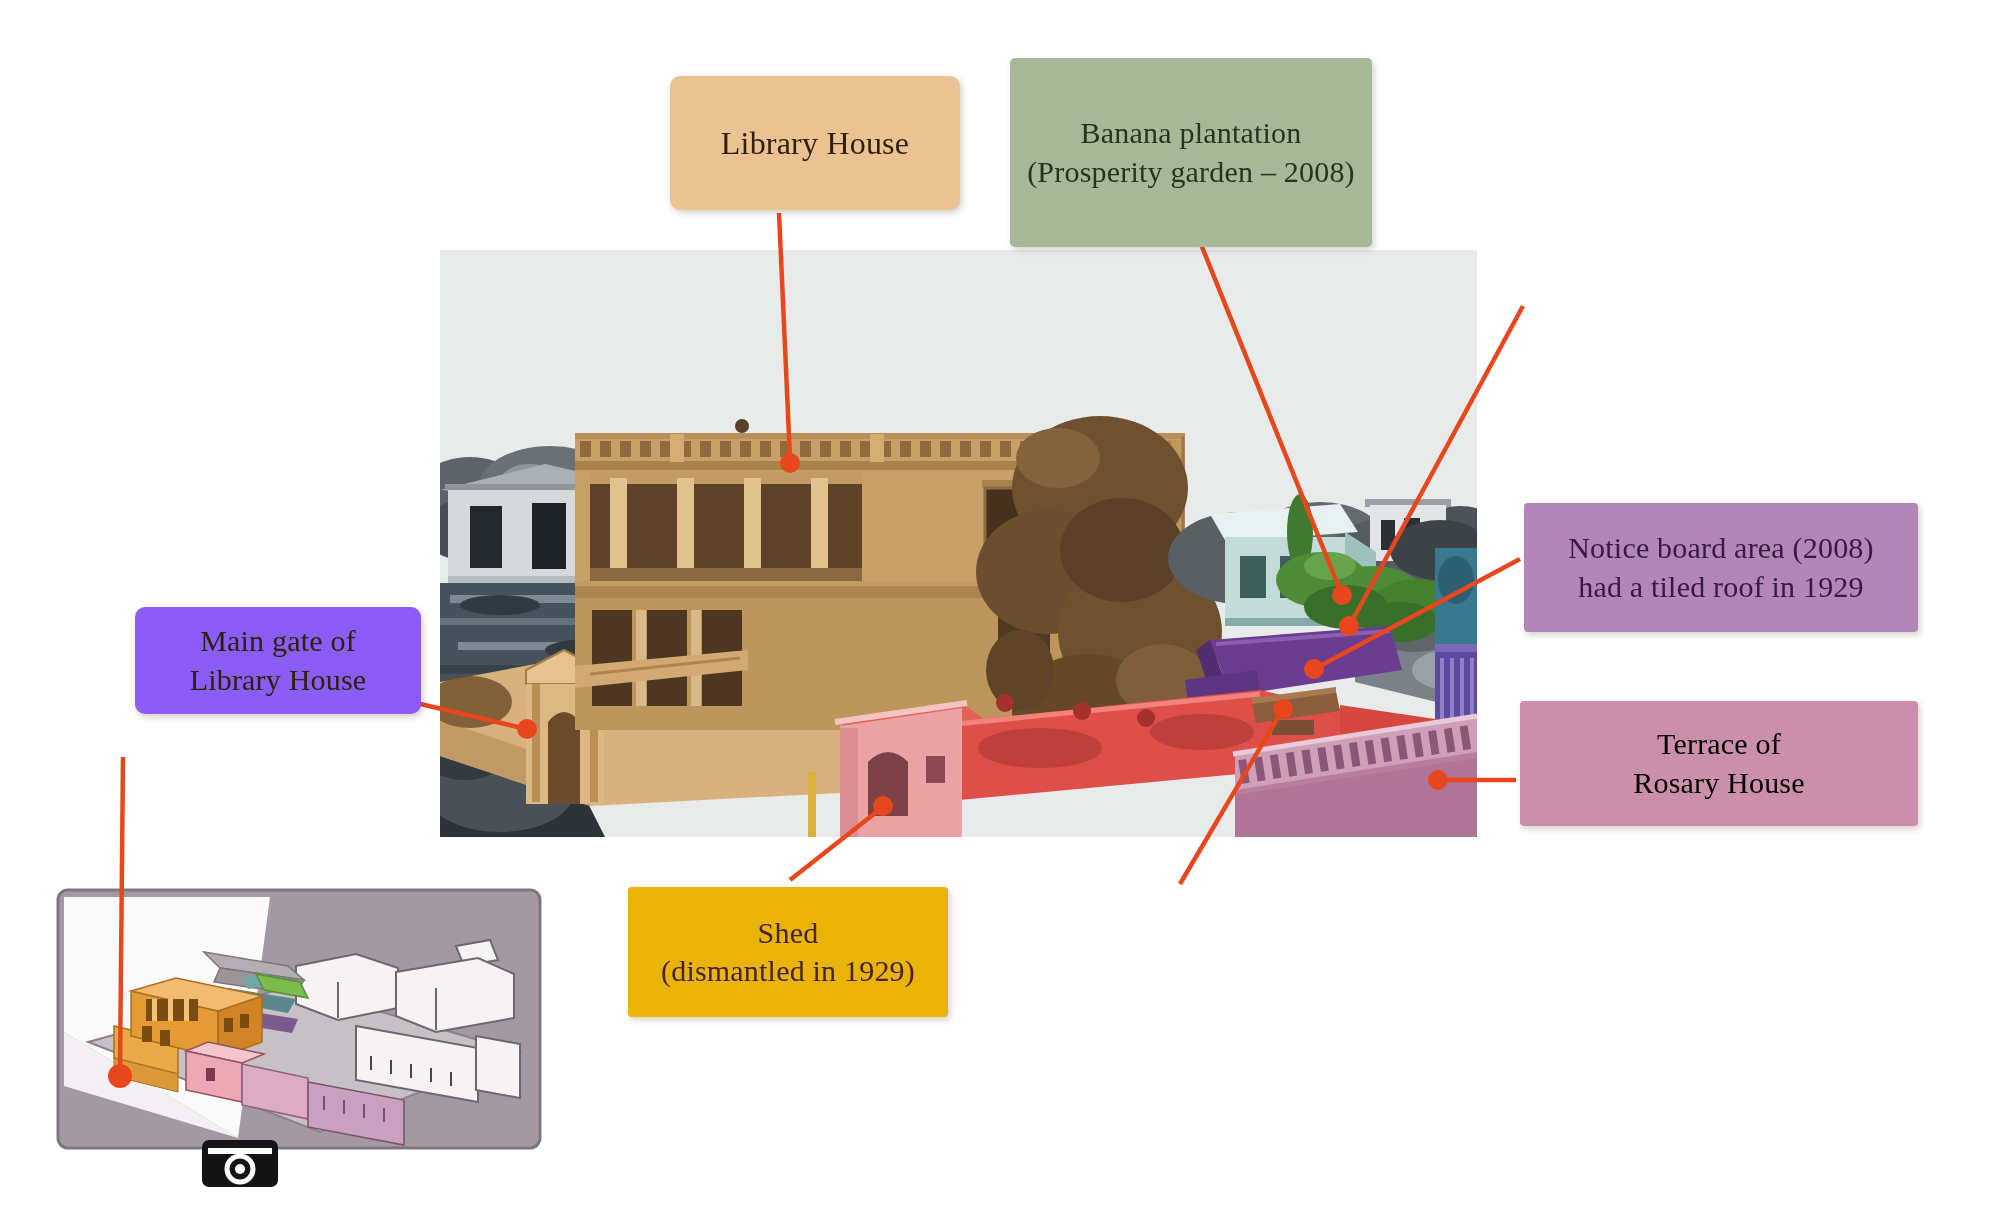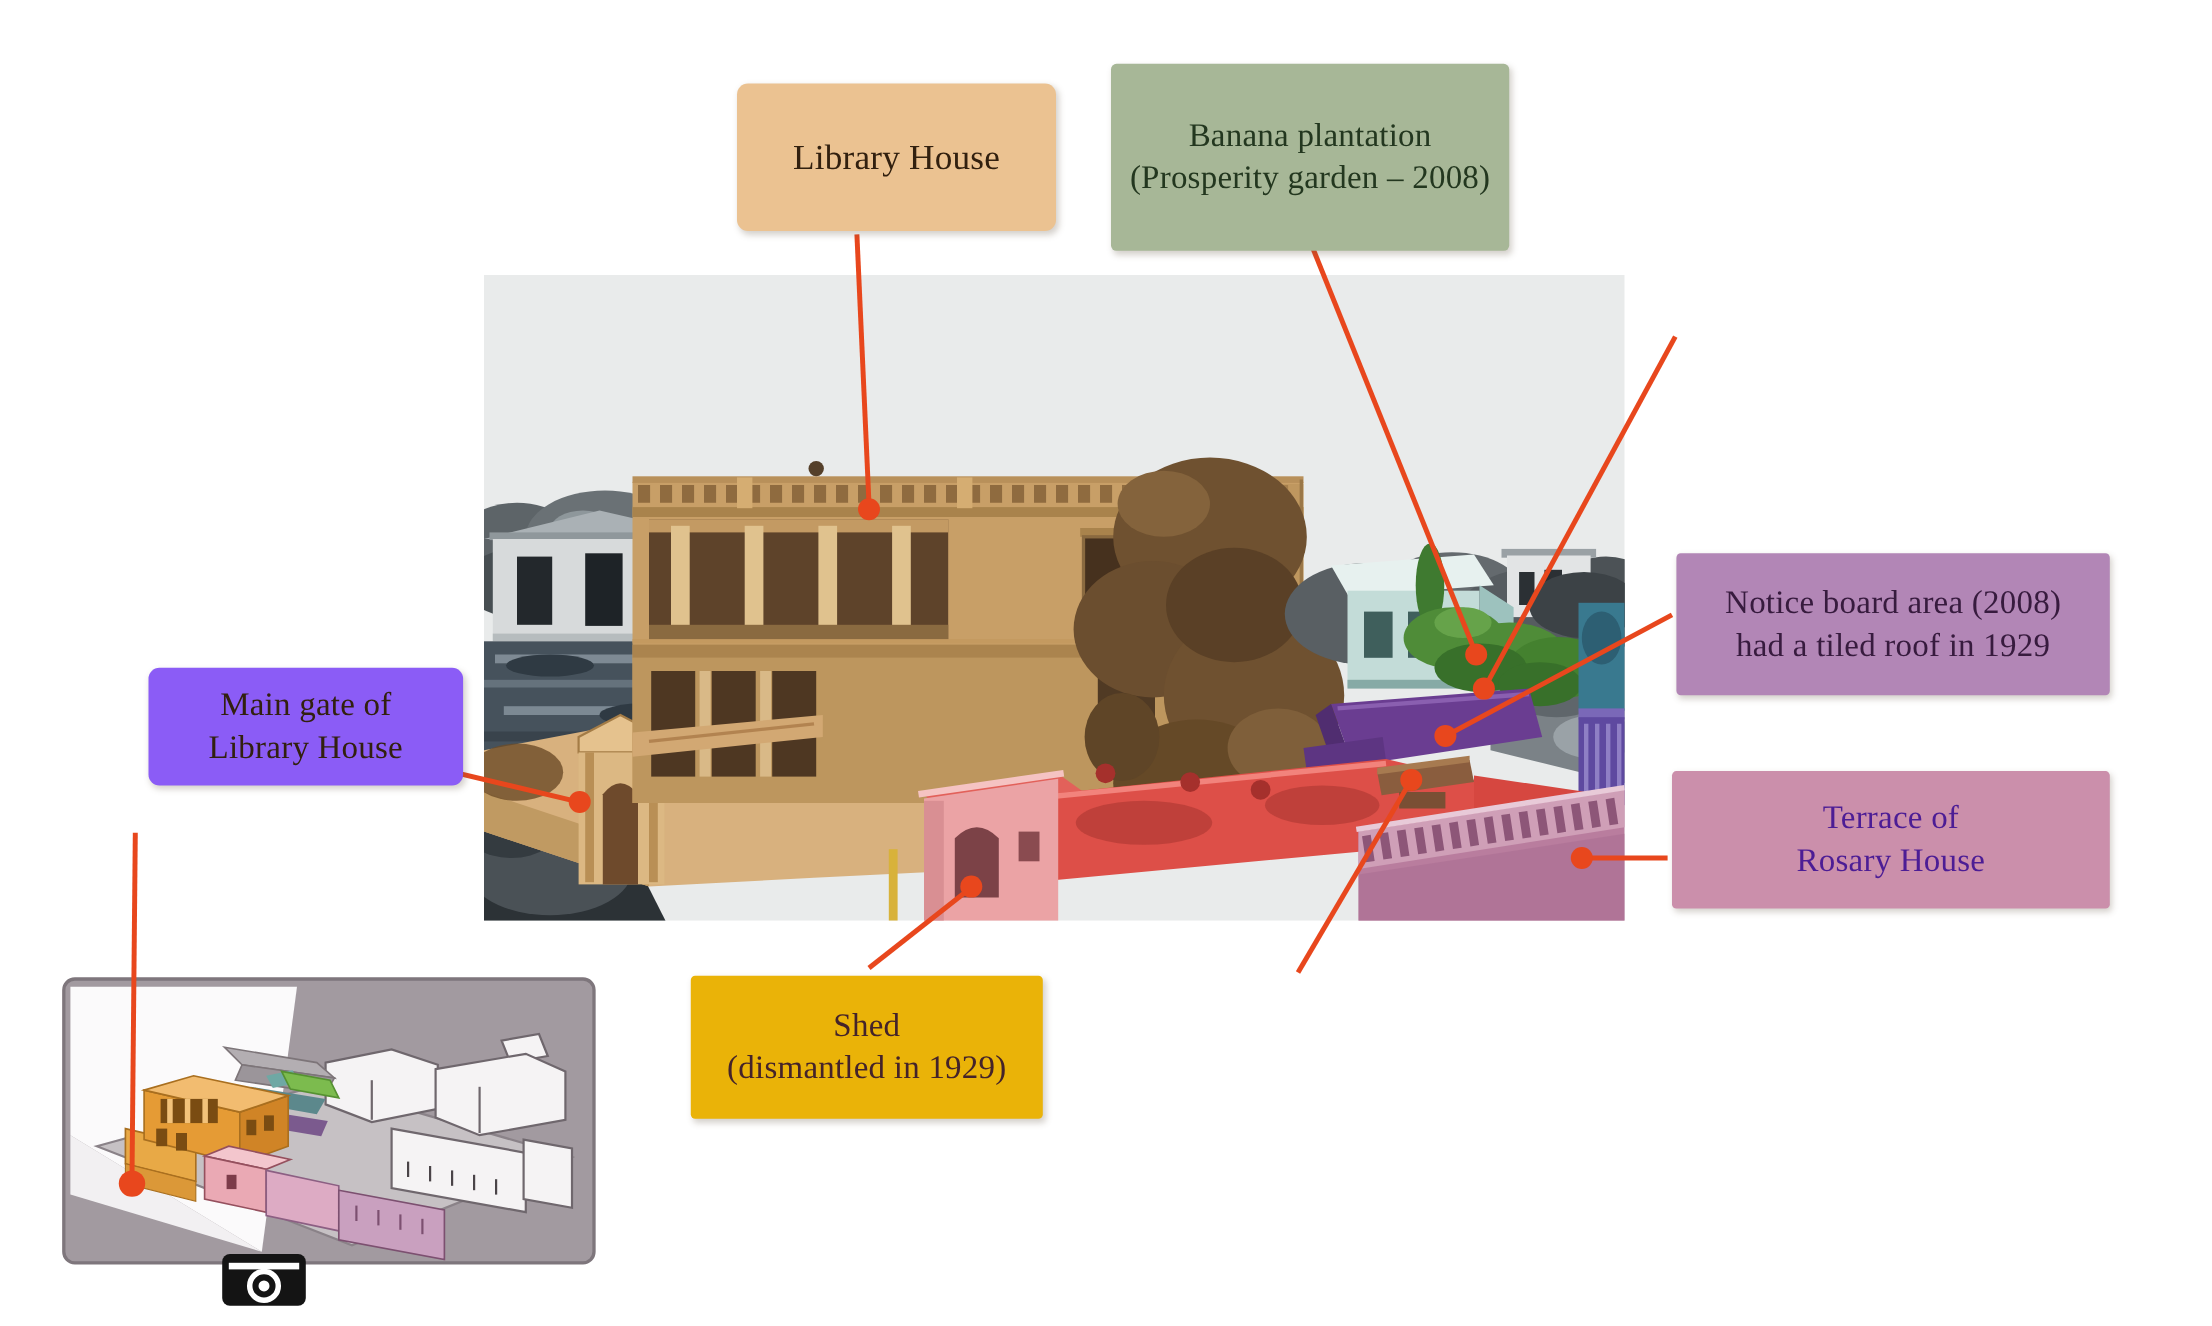--- a/index.html
+++ b/index.html
@@ -333,32 +333,32 @@
         <line x1="1180" y1="884" x2="1280" y2="714"></line>
           <circle cx="1283" cy="709" r="10" stroke="none"></circle>
       </g>
     </g>
   </svg>
 
   <div class="label-box round big" style="left: 636px; top: 76px; width: 290px; height: 134px; background-color: rgb(235, 194, 145); color: rgb(50, 32, 15);">
     <span class="label-text">Library House</span>
   </div>
 
-  <div class="label-box" style="left: 1010px; top: 58px; width: 362px; height: 170px; border-radius: 5px; background-color: rgb(167, 183, 151); color: rgb(35, 55, 31);">
+  <div class="label-box" style="left: 1010px; top: 58px; width: 362px; height: 189px; border-radius: 5px; background-color: rgb(167, 183, 151); color: rgb(35, 55, 31);">
     <span class="label-text">Banana plantation
 (Prosperity garden – 2008)</span>
   </div>
 
 
   <div class="label-box" style="left: 1524px; top: 503px; width: 394px; height: 129px; border-radius: 4px; background-color: rgb(178, 134, 182); color: rgb(55, 27, 62); justify-content: center;">
     <span class="label-text">Notice board area (2008)
 had a tiled roof in 1929</span>
   </div>
 
-  <div class="label-box" style="left: 1520px; top: 701px; width: 398px; height: 125px; border-radius: 4px; background-color: rgb(203, 143, 171); color: #4c1d95;">
+  <div class="label-box" style="left: 1520px; top: 701px; width: 398px; height: 125px; border-radius: 4px; background-color: rgb(203, 143, 171); color: #000000;">
     <span class="label-text">Terrace of
 Rosary House</span>
   </div>
 
   <div class="label-box round" style="left: 101px; top: 607px; width: 286px; height: 107px; background-color: #8b5cf6; color: rgb(50, 32, 15);">
     <span class="label-text">Main gate of
 Library House</span>
   </div>
 
   <div class="label-box" style="left: 628px; top: 887px; width: 320px; height: 130px; border-radius: 4px; background-color: #eab308; color: rgb(68, 35, 42);">

